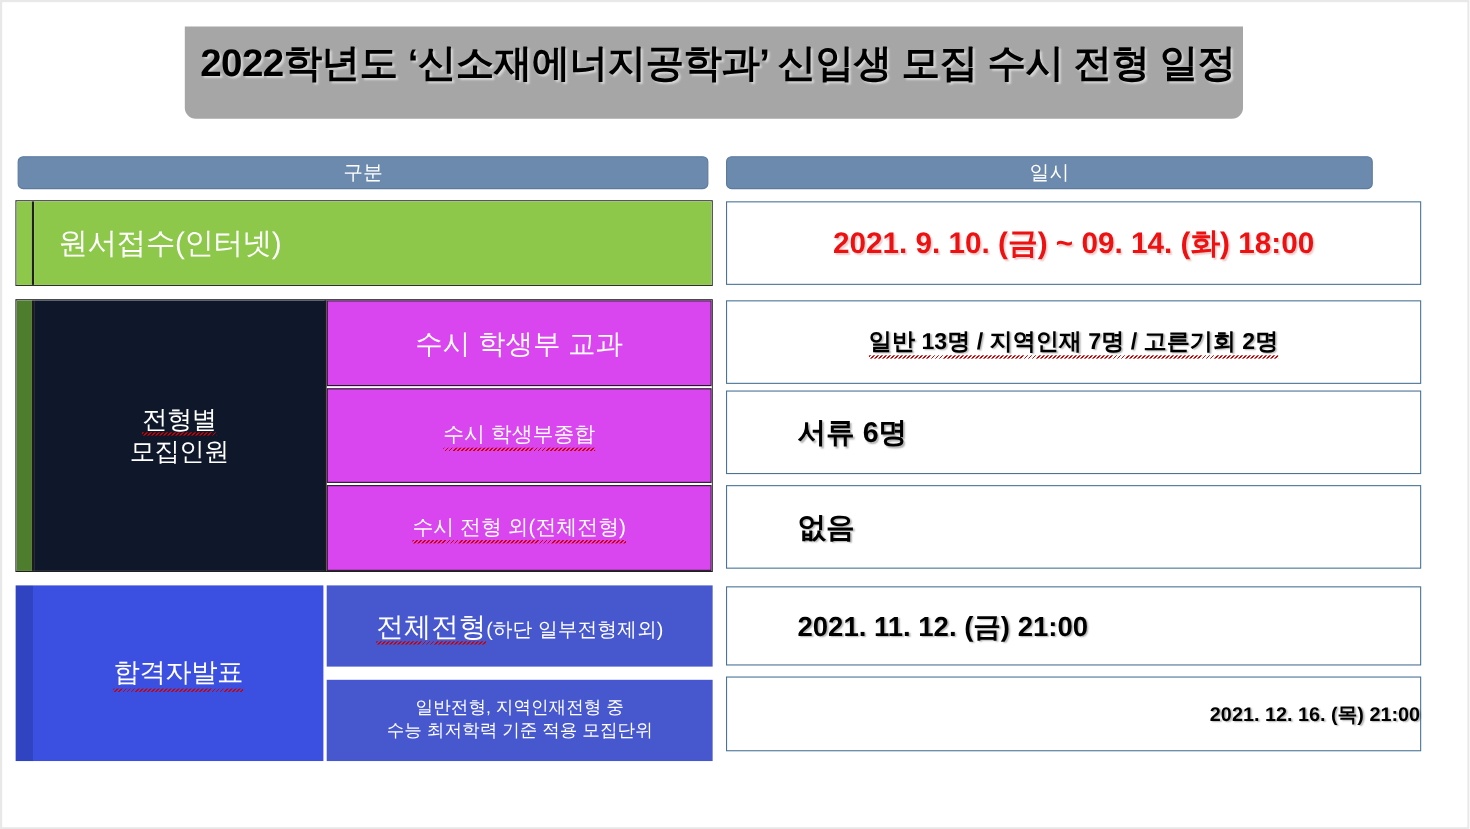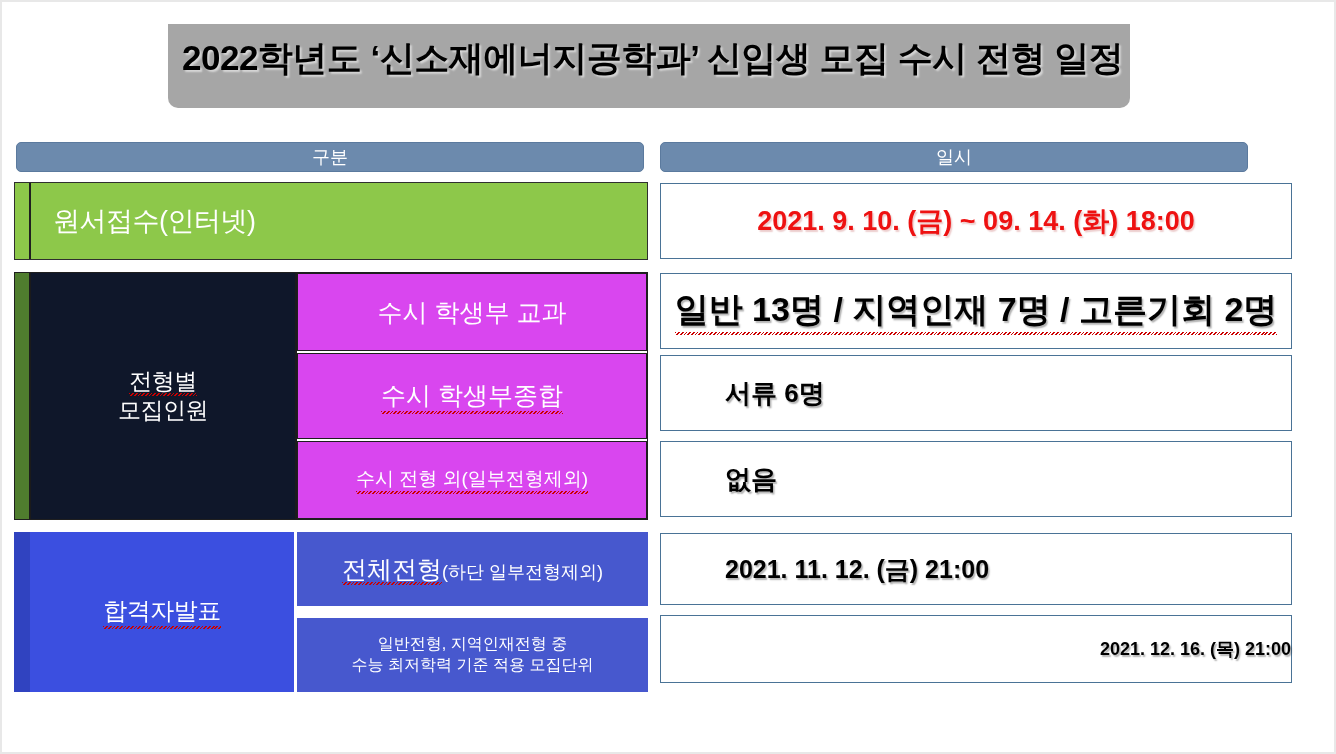--- a/index.html
+++ b/index.html
@@ -142,21 +142,21 @@
     background: #d946ef;
     border: 1px solid #1f1f1f;
     box-sizing: border-box;
     display: flex;
     align-items: center;
     justify-content: center;
     color: #ffffff;
     text-align: center;
   }
   .qsub.s1 { height: 78px; font-size: 25px; }
-  .qsub.s2 { height: 86px; font-size: 25px; }
+  .qsub.s2 { height: 86px; font-size: 19px; }
   .qsub.s3 { height: 78px; font-size: 19px; }
 
   
   #block-result {
     top: 530px;
     height: 160px;
     border: none;
   }
   #block-result .accent { background: #3043c0; flex: 0 0 16px; }
   #block-result .rlabel {
@@ -204,21 +204,21 @@
     box-sizing: border-box;
     display: flex;
     align-items: center;
     justify-content: center;
     font-weight: bold;
     color: #000000;
     text-shadow: 1.5px 1.5px 1.5px rgba(0,0,0,0.30);
   }
   #val-apply   { top: 181px; height: 76px; font-size: 27px; color: #ee1111;
                  text-shadow: 1.5px 1.5px 1.5px rgba(160,0,0,0.20); }
-  #val-quota-1 { top: 271px; height: 76px; font-size: 34px; }
+  #val-quota-1 { top: 271px; height: 76px; font-size: 21px; }
   #val-quota-2 { top: 353px; height: 76px; font-size: 26px; justify-content: flex-start; padding-left: 64px; }
   #val-quota-3 { top: 439px; height: 76px; font-size: 26px; justify-content: flex-start; padding-left: 64px; }
   #val-res-1   { top: 531px; height: 72px; font-size: 25px; justify-content: flex-start; padding-left: 64px; }
   #val-res-2   { top: 613px; height: 68px; font-size: 18px; justify-content: flex-end; padding-left: 64px; }
 
   
   .squiggle {
     background-image:
       repeating-linear-gradient(135deg,
         #cc0000 0 1.2px, rgba(0,0,0,0) 1.2px 2.6px);
@@ -265,21 +265,21 @@
       </div>
     </div>
     <div class="qsubs">
       <div class="qsub s1">
         <span>수시 학생부 교과</span>
       </div>
       <div class="qsub s2">
         <span class="squiggle">수시 학생부종합</span>
       </div>
       <div class="qsub s3">
-        <span class="squiggle">수시 전형 외(일부전형제외)</span>
+        <span class="squiggle">수시 전형 외(전체전형)</span>
       </div>
     </div>
   </div>
   <div class="vcell" id="val-quota-1">
     <span class="squiggle">일반 13명 / 지역인재 7명 / 고른기회 2명</span>
   </div>
   <div class="vcell" id="val-quota-2">
     <span>서류 6명</span>
   </div>
   <div class="vcell" id="val-quota-3">

